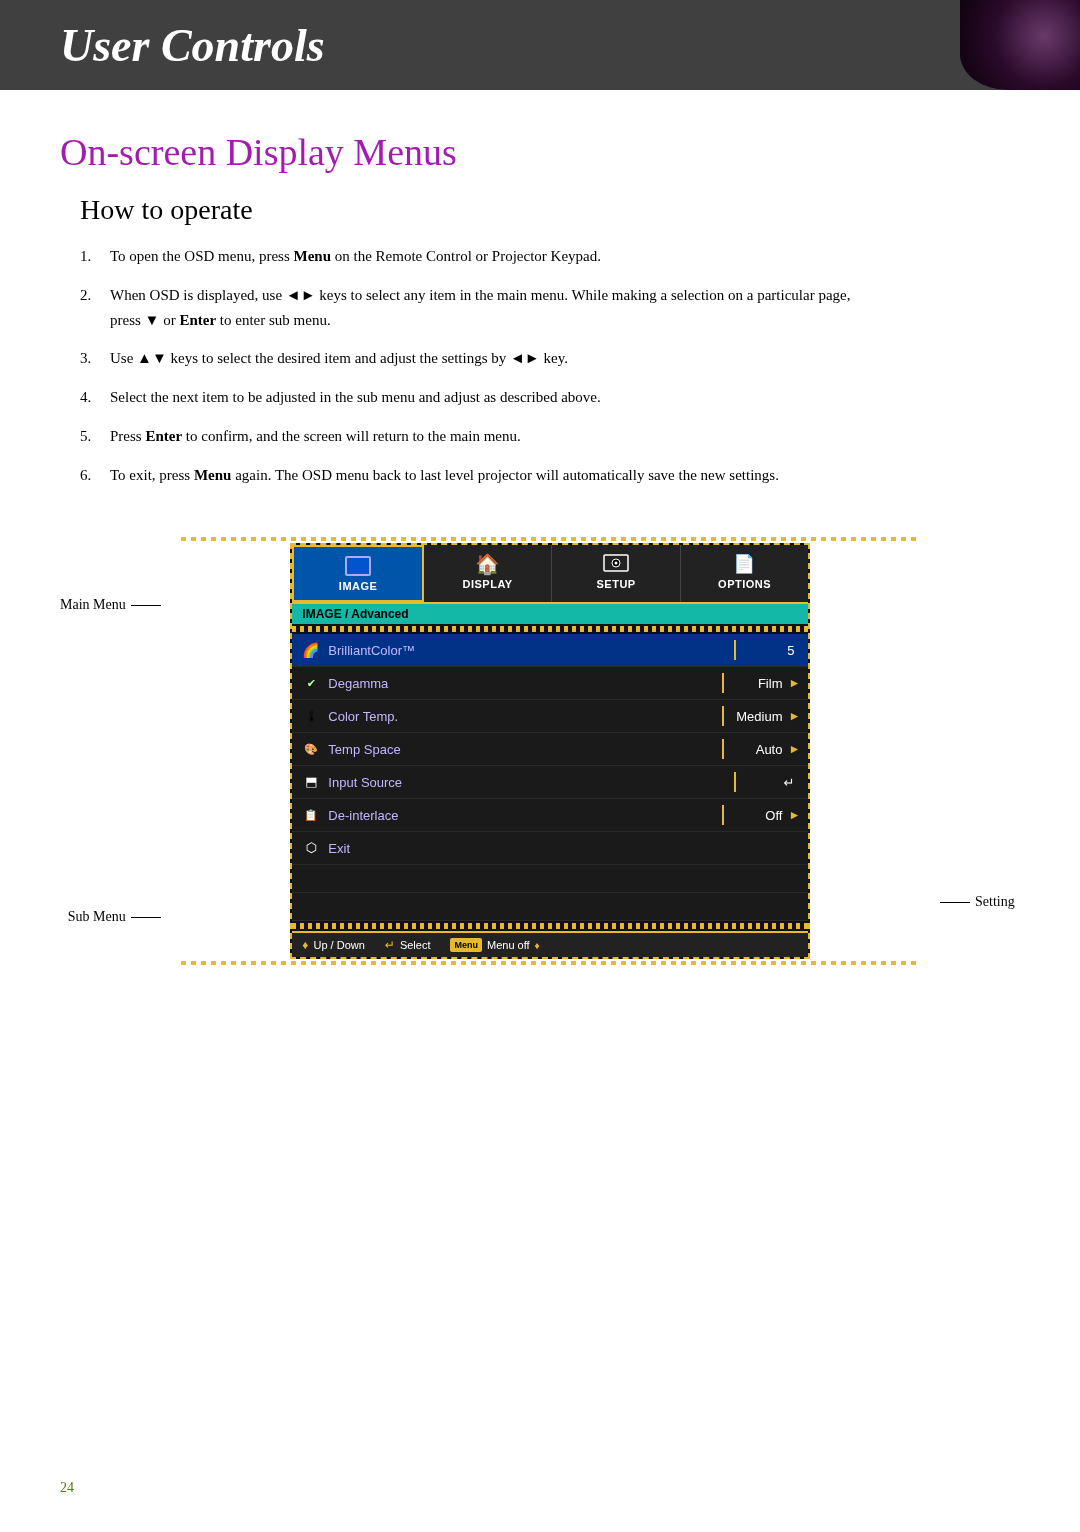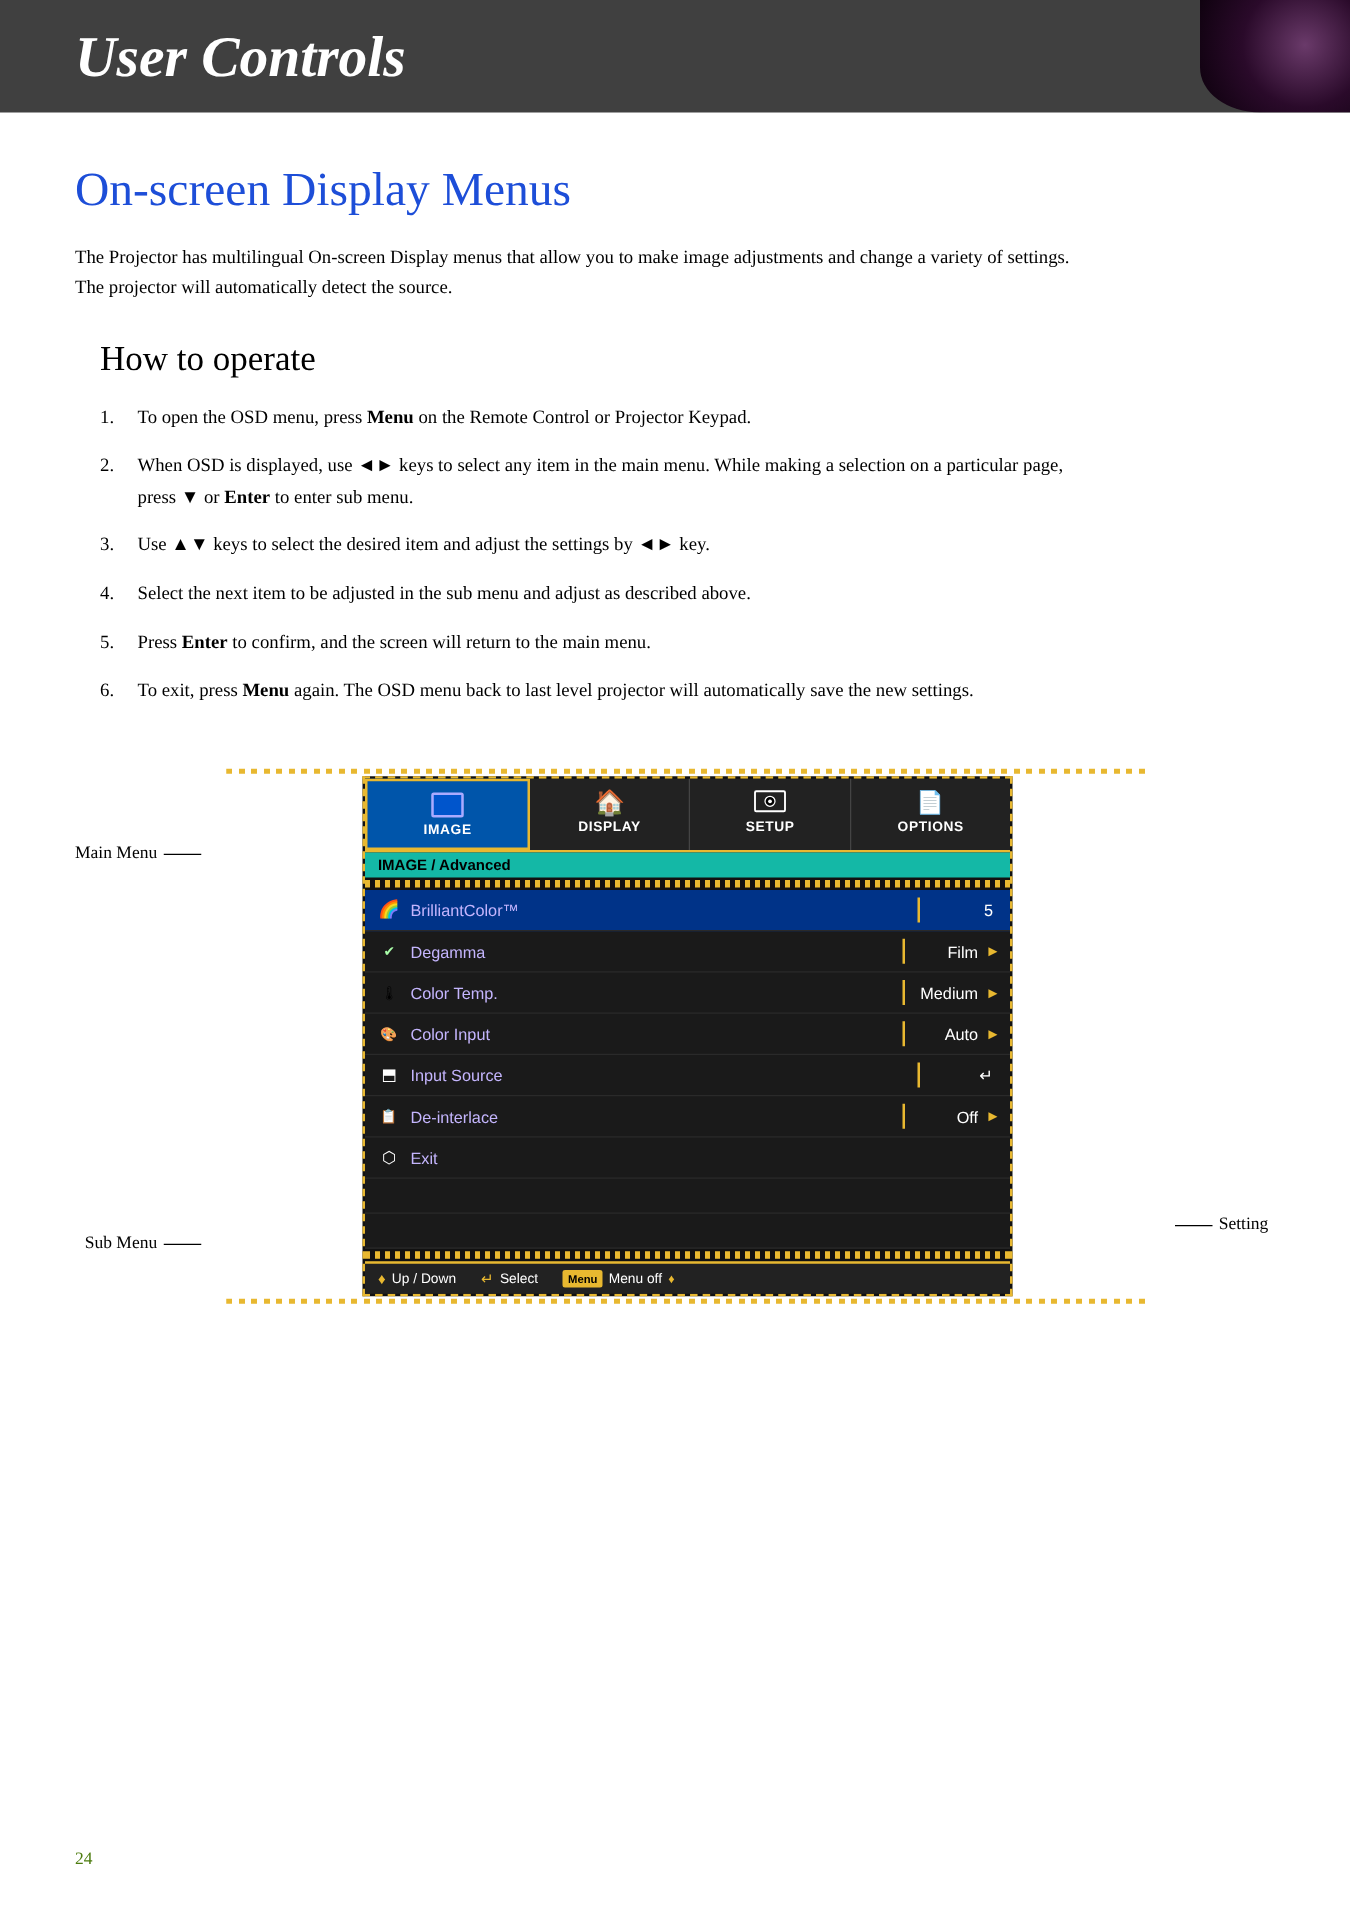--- a/index.html
+++ b/index.html
@@ -47,21 +47,21 @@
     
     .content {
       padding: 40px 60px 60px 60px;
     }
 
     .page-title {
       font-family: Georgia, serif;
       font-size: 38px;
       font-weight: normal;
       margin-bottom: 20px;
-      color: #1d4ed8;
+      color: #a21caf;
     }
 
     .intro-text {
       font-size: 15px;
       line-height: 1.6;
       margin-bottom: 30px;
       max-width: 820px;
     }
 
     .section-title {
@@ -352,21 +352,20 @@
 
 <div class="header-bar">
   <h1 class="header-title">User Controls</h1>
   <div class="header-lens"></div>
 </div>
 
 <div class="content">
 
   <h2 class="page-title">On-screen Display Menus</h2>
 
-  <p class="intro-text">The Projector has multilingual On-screen Display menus that allow you to make image adjustments and change a variety of settings. The projector will automatically detect the source.</p>
 
   <h3 class="section-title">How to operate</h3>
 
   <ol class="steps-list">
     <li>
       <span class="step-num">1.</span>
       <span class="step-text">To open the OSD menu, press <strong>Menu</strong> on the Remote Control or Projector Keypad.</span>
     </li>
     <li>
       <span class="step-num">2.</span>
@@ -464,21 +463,21 @@
           <div class="osd-item">
             <div class="osd-item-icon" style="font-size:11px;">🌡</div>
             <span class="osd-item-name">Color Temp.</span>
             <div class="osd-item-sep"></div>
             <span class="osd-item-value">Medium</span>
             <span class="osd-item-arrow">►</span>
           </div>
 
           <div class="osd-item">
             <div class="osd-item-icon" style="font-size:11px;">🎨</div>
-            <span class="osd-item-name">Color Input</span>
+            <span class="osd-item-name">Temp Space</span>
             <div class="osd-item-sep"></div>
             <span class="osd-item-value">Auto</span>
             <span class="osd-item-arrow">►</span>
           </div>
 
           <div class="osd-item">
             <div class="osd-item-icon" style="color:#fff; font-size:13px;">⬒</div>
             <span class="osd-item-name">Input Source</span>
             <div class="osd-item-sep"></div>
             <span class="osd-item-value">↵</span>

